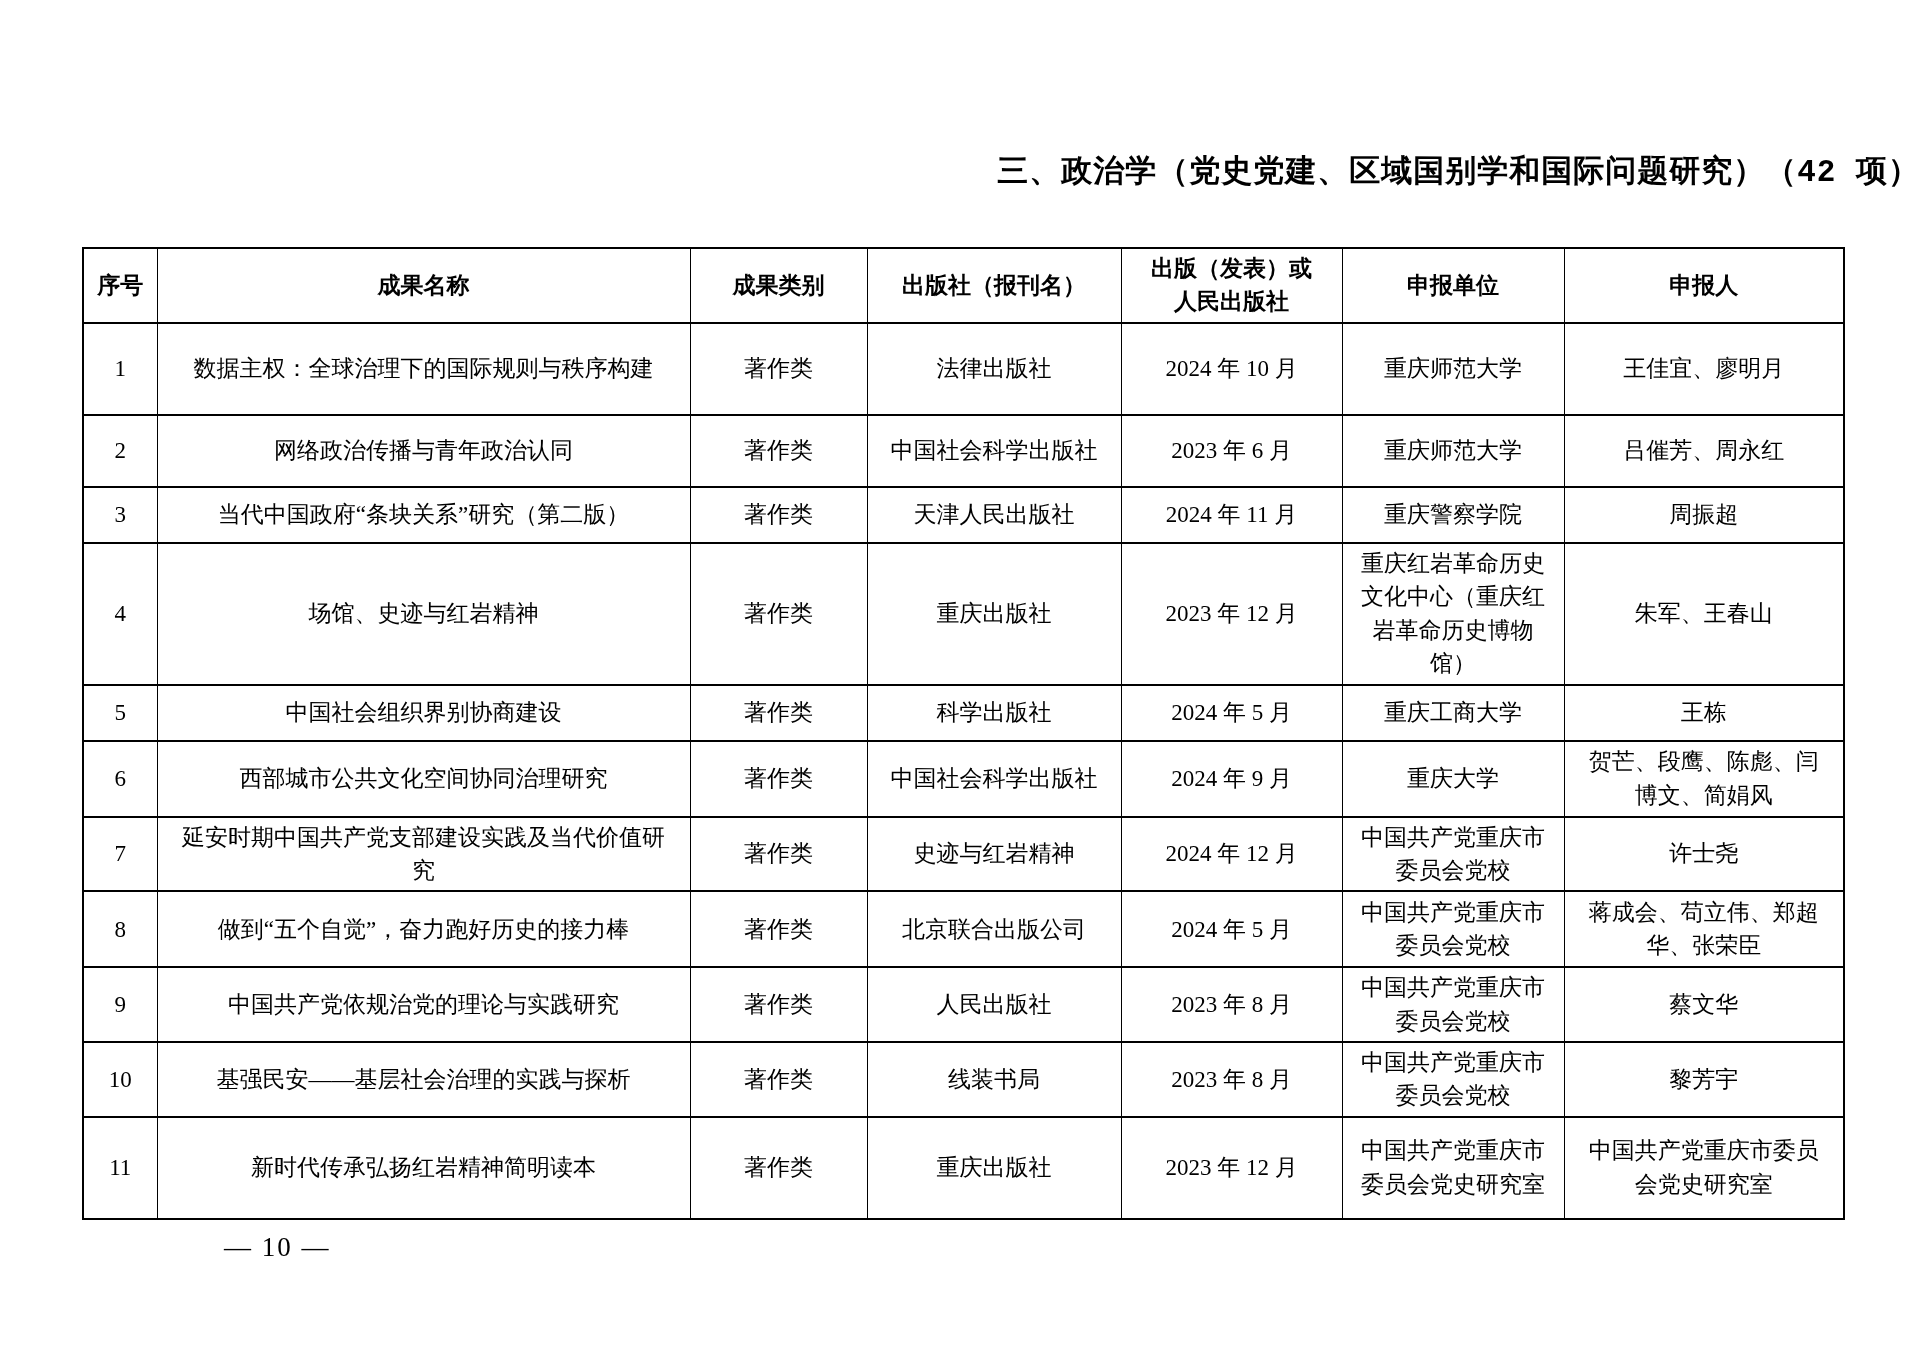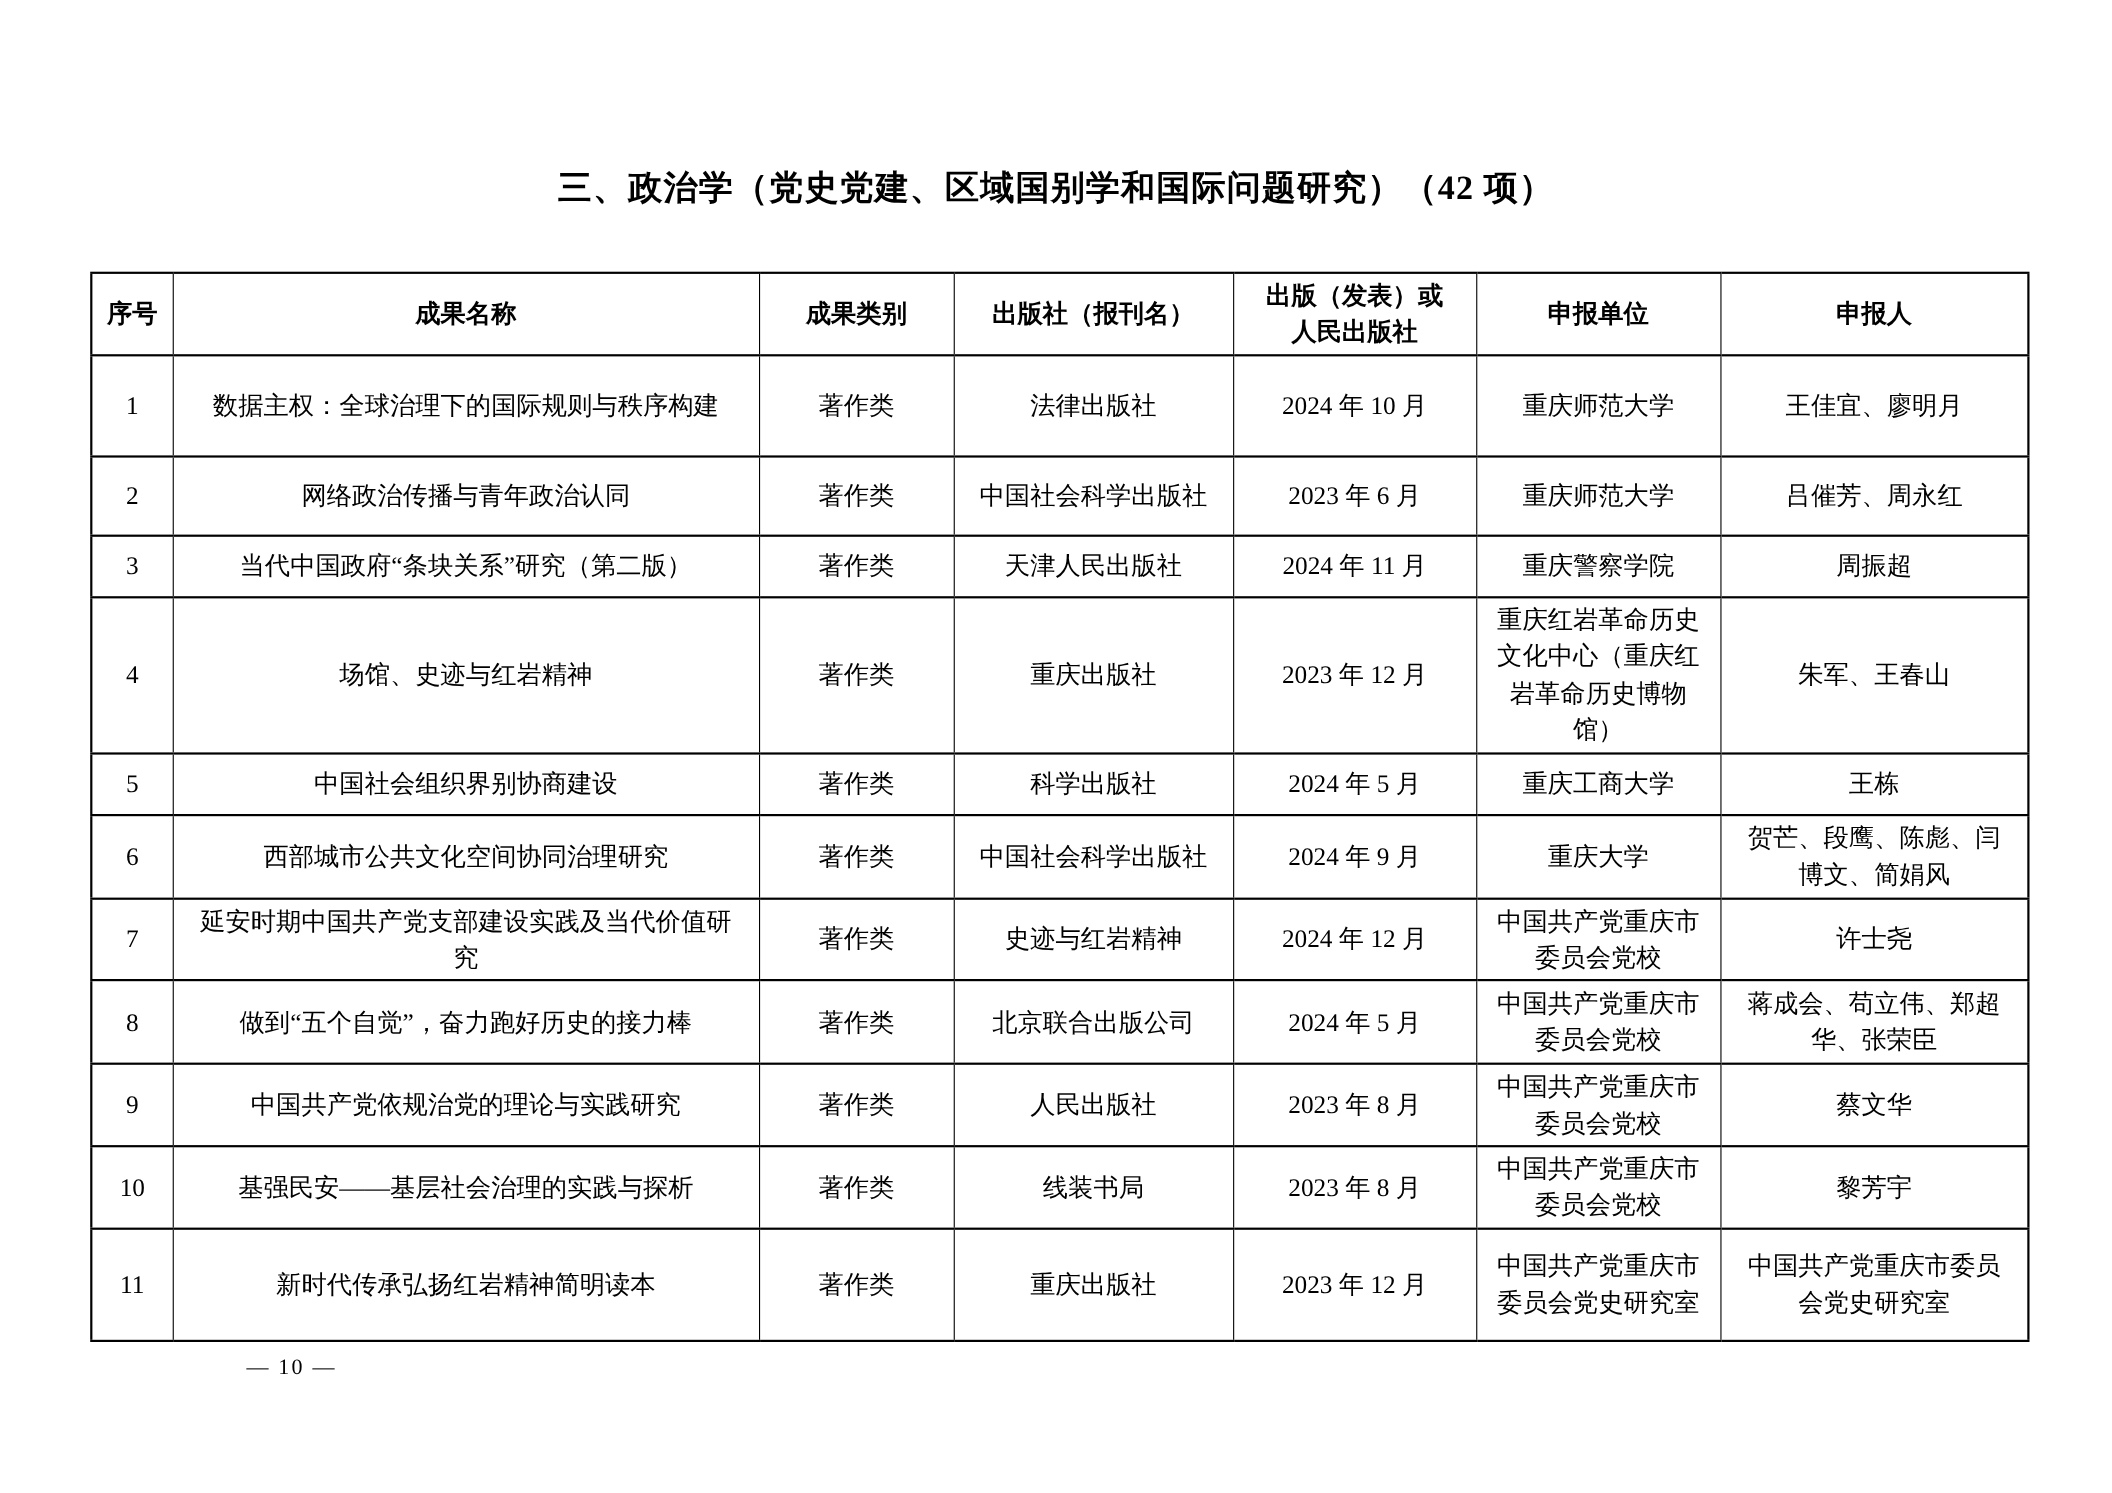--- a/index.html
+++ b/index.html
@@ -13,22 +13,22 @@
     height: 1357px;
     position: relative;
     font-family: "Liberation Serif", "DejaVu Serif", serif;
   }
   .page-title {
     position: absolute;
     top: 150px;
     left: 0;
     width: 100%;
     margin: 0;
-    text-align: center;
-    font-family: Liberation Serif, serif;
+    text-align: right;
+    font-family: Liberation Mono, monospace;
     font-weight: bold;
     font-size: 31px;
     letter-spacing: 1px;
   }
   table.results {
     position: absolute;
     top: 247px;
     left: 82px;
     width: 1761px;
     border-collapse: collapse;
@@ -79,21 +79,21 @@
   tbody tr:nth-child(6) { height: 76px;  }
   tbody tr:nth-child(7) { height: 72px;  }
   tbody tr:nth-child(8) { height: 76px;  }
   tbody tr:nth-child(9) { height: 68px;  }
   tbody tr:nth-child(10){ height: 68px; margin-top: 12px;  }
   tbody tr:nth-child(11){ height: 102px; }
   .page-footer {
     position: absolute;
     left: 224px;
     top: 1232px;
-    font-size: 20px;
+    font-size: 27px;
     letter-spacing: 2px;
     font-family: "Liberation Serif", "DejaVu Serif", serif;
   }
 </style>
 </head>
 <body>
 
 <div>
 
   <h1 class="page-title">三、政治学（党史党建、区域国别学和国际问题研究）（42 项）</h1>

